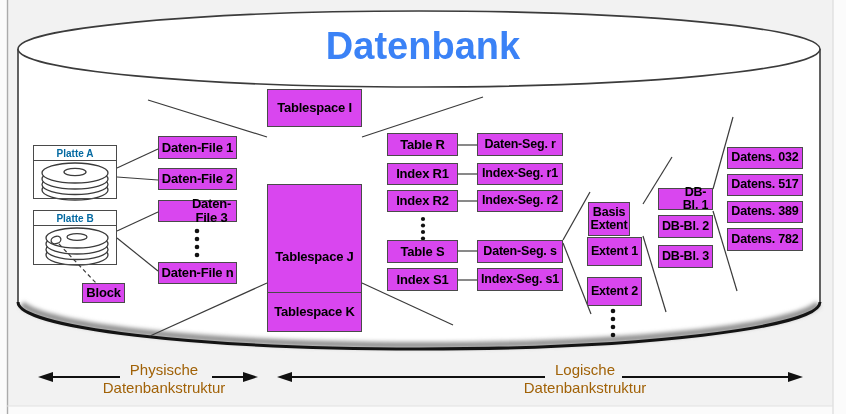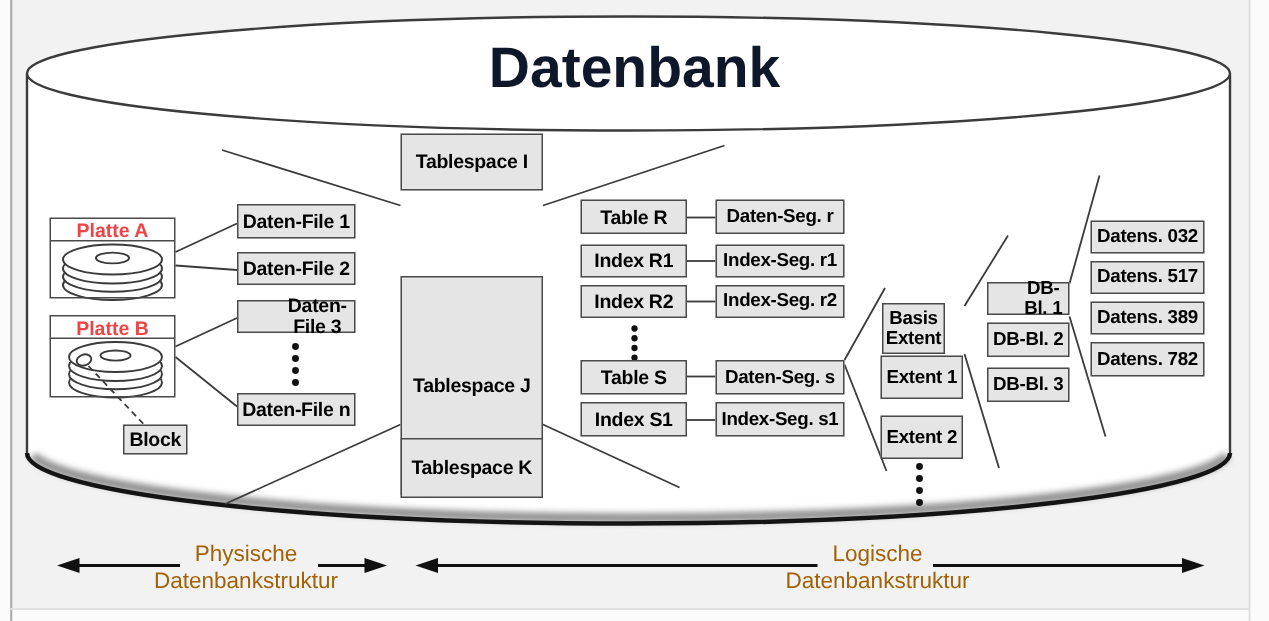--- a/index.html
+++ b/index.html
@@ -7,47 +7,47 @@
     width:846px;height:414px;
     background:#fbfbfb;
     font-family:"Liberation Sans", sans-serif;
     position:relative;
     overflow:hidden;
   }
   .stage{position:absolute;left:0;top:0;width:846px;height:414px;}
   svg.layer{position:absolute;left:0;top:0;}
   .box{
     position:absolute;
-    background:#e5e5e5;
+    background:#d946ef;
     border:1.4px solid #4a4a4a;
     display:flex;align-items:center;justify-content:center;
     font-weight:bold;font-size:13px;color:#000;
     letter-spacing:-0.2px;
     box-sizing:border-box;
     text-align:center;
     line-height:1.05;
   }
   .disk-box{
     position:absolute;
     background:transparent;
     border:1.4px solid #4a4a4a;
     box-sizing:border-box;
     display:flex;flex-direction:column;align-items:stretch;
   }
   .disk-title{
     height:14px;
     border-bottom:1.3px solid #4a4a4a;
     display:flex;align-items:center;justify-content:center;
-    font-weight:bold;font-size:13px;color:#ef4444;
+    font-weight:bold;font-size:10px;color:#0369a1;
   }
   .small-font{font-size:12.5px;}
   .title{
     position:absolute;left:123px;top:25px;width:600px;
     text-align:center;
-    font-weight:bold;font-size:38px;color:#0f172a;
+    font-weight:bold;font-size:38px;color:#3b82f6;
     letter-spacing:0px;
   }
   .legend{
     position:absolute;
     width:250px;
     text-align:center;
     font-weight:normal;font-size:15px;color:#a16207;
     line-height:18px;
   }
 </style>

